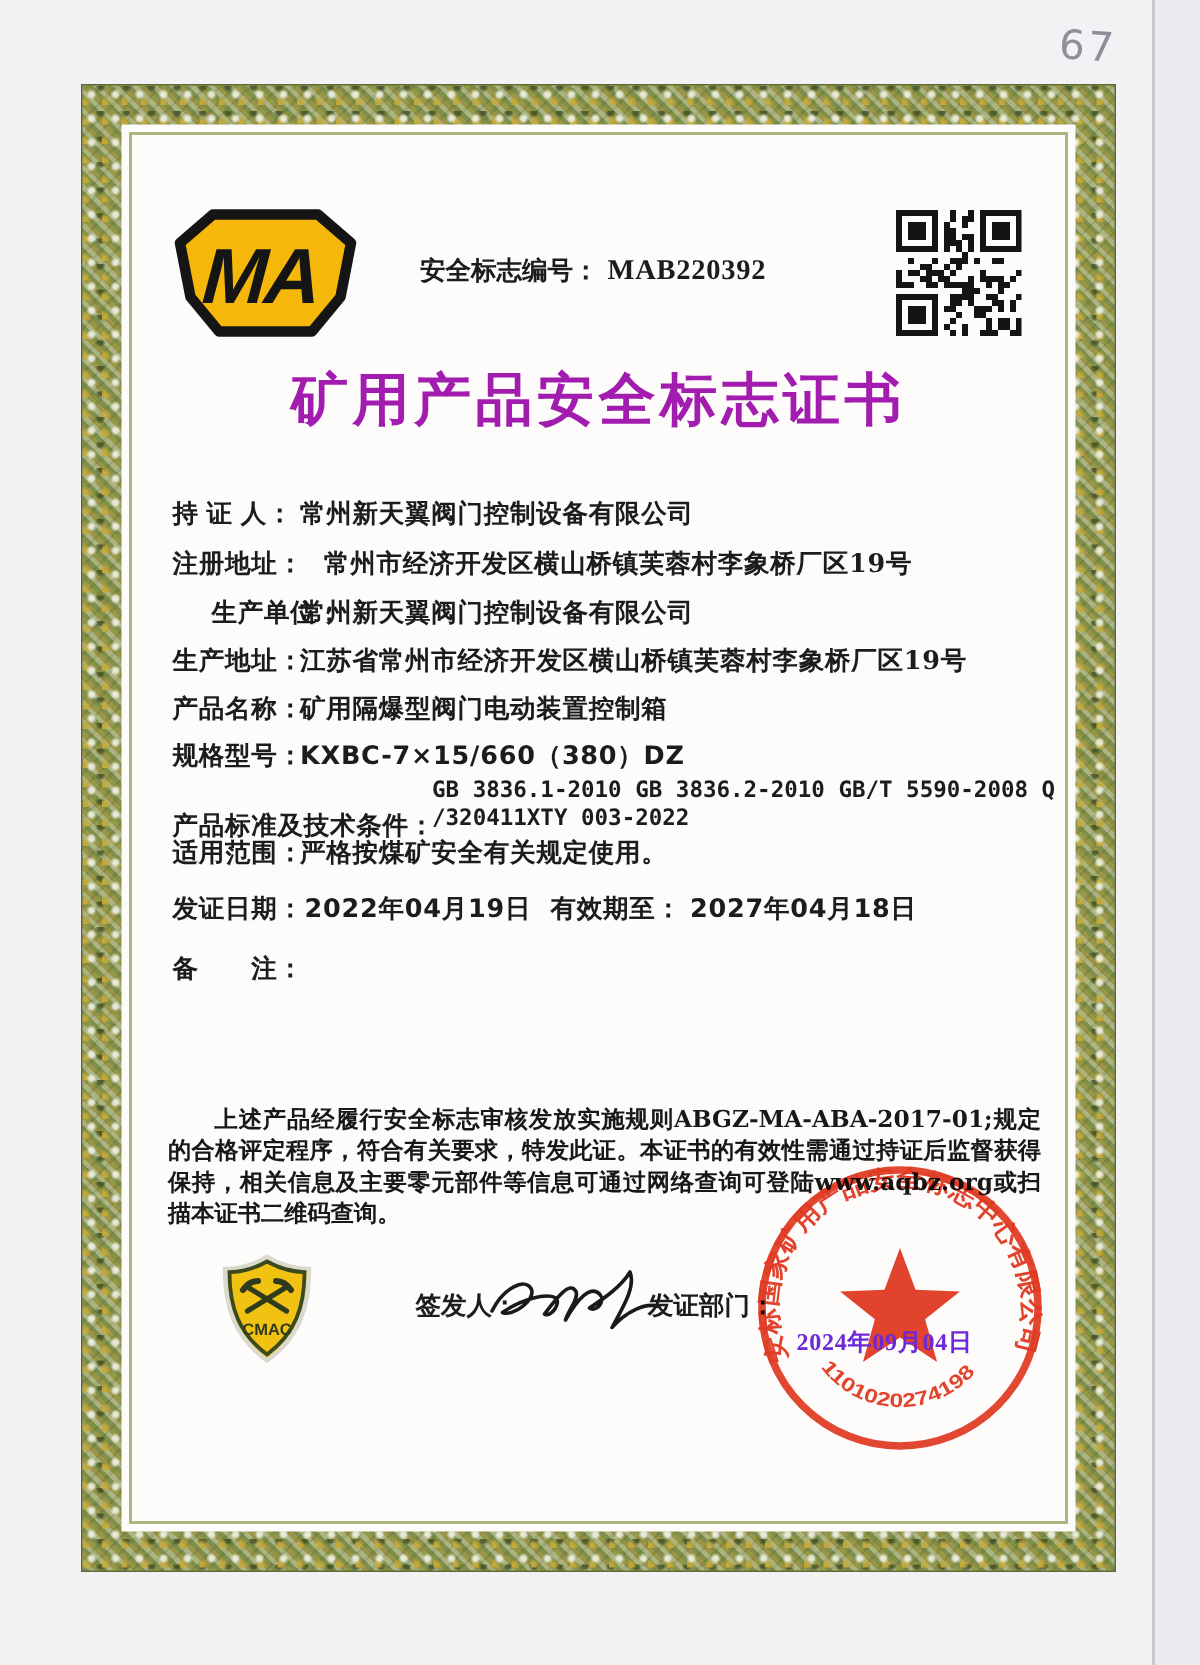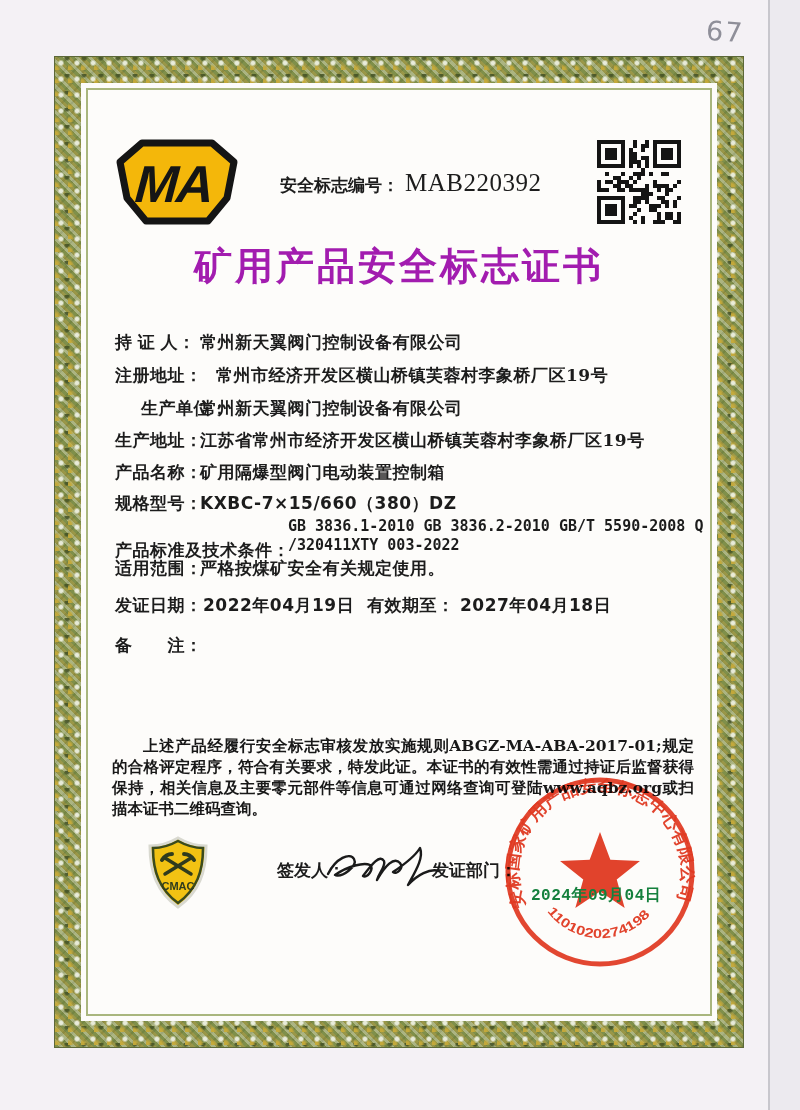--- a/index.html
+++ b/index.html
@@ -30,21 +30,21 @@
     box-shadow:0 0 0 1px #5c6838;
   }
   .frame-inner{position:absolute;inset:26px;background:#fdfcfa;}
   .frame-line{position:absolute;inset:31px;border:2px solid #a9b67e;pointer-events:none;}
 
   .abs{position:absolute;}
 
   
   .ma-logo{left:112px;top:136px;}
   .cert-no{left:280px;top:169px;font-size:17px;font-weight:700;white-space:nowrap;}
-  .cert-no .num{font-family:"Liberation Serif",serif;font-size:25px;font-weight:400;margin-left:6px;letter-spacing:.5px;}
+  .cert-no .num{font-family:"Liberation Serif",serif;font-size:19px;font-weight:700;margin-left:6px;letter-spacing:.5px;}
   .qr{left:597px;top:140px;width:84px;height:84px;}
 
   
   .title{
     left:81px;width:636px;top:241px;text-align:center;
     font-size:38px;font-weight:900;letter-spacing:3px;color:#a21caf;
     font-family:"Liberation Sans",sans-serif;
   }
 
   
@@ -65,22 +65,22 @@
     font-family:"DejaVu Serif",serif;font-size:15.5px;font-weight:700;
     line-height:21px;text-indent:2em;text-align:justify;word-break:break-all;color:#181818;
   }
 
   
   .signer{left:277px;top:859px;font-size:17px;font-weight:700;}
   .dept{left:432px;top:859px;font-size:17px;font-weight:700;}
   .signature{left:318px;top:838px;}
   .stamp{left:502px;top:774px;mix-blend-mode:multiply;}
   .stamp-date{
-    left:531px;top:885px;font-size:16px;font-weight:700;color:#15803d;
-    letter-spacing:.5px;font-family:Liberation Mono, monospace;
+    left:531px;top:885px;font-size:16px;font-weight:700;color:#6d28d9;
+    letter-spacing:.5px;font-family:Liberation Serif, serif;
   }
 </style>
 </head>
 <body>
 
 <div class="scan-edge2"></div>
 <div class="scan-edge"></div>
 <div class="pencil-note">67</div>
 
 <div class="frame">

